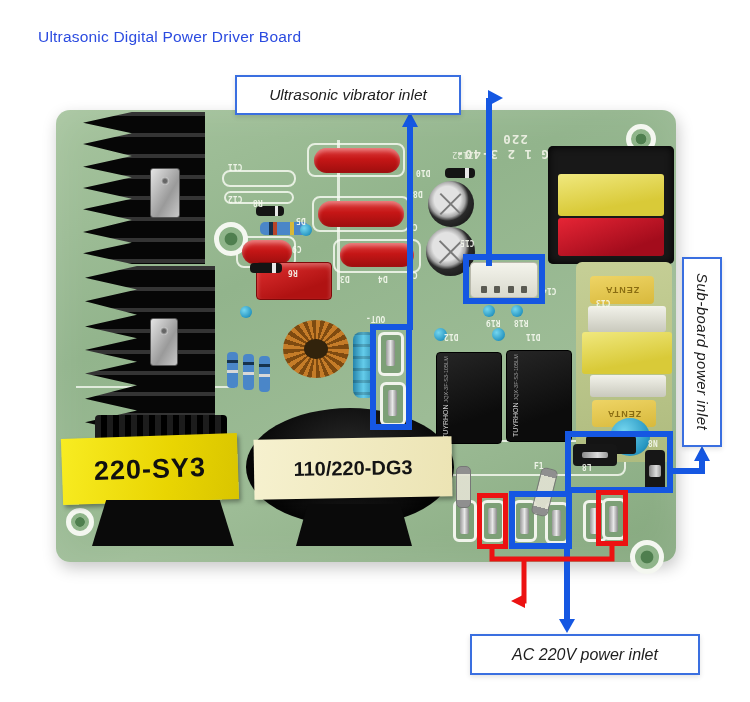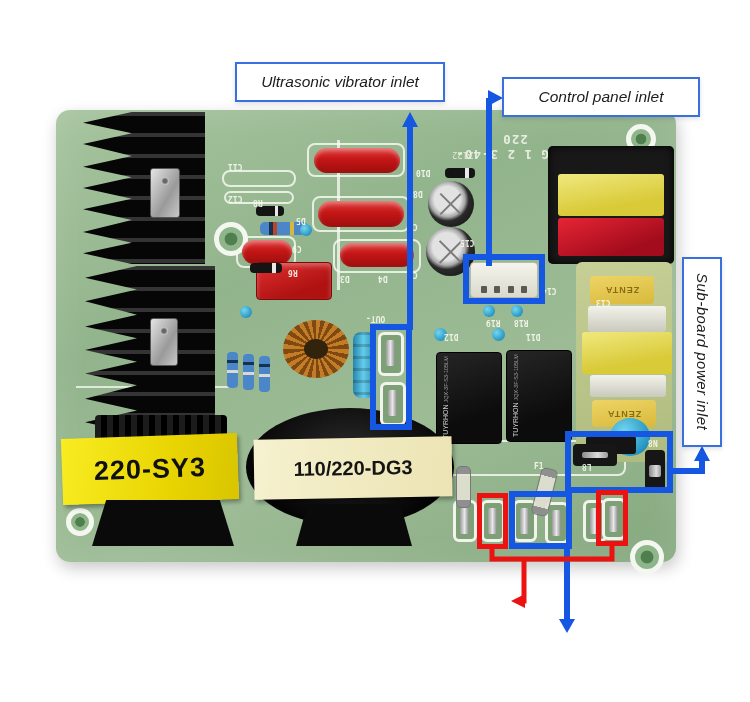--- a/index.html
+++ b/index.html
@@ -110,20 +110,21 @@
   .lbl{background:#fff;border:2px solid var(--label-border);z-index:7;
        display:flex;align-items:center;justify-content:center;
        font-style:italic;font-size:15.5px;color:#1d1d1d;box-shadow:0 2px 5px rgba(0,0,0,.12);}
   .lbl-vert{writing-mode:vertical-rl;font-size:15px;letter-spacing:.5px;}
 </style>
 </head>
 <body>
 
 <div class="page">
 
+  <div class="abs title">Ultrasonic Digital Power Driver Board</div>
 
   <div class="abs pcb">
 
     <div class="abs outline" style="left:251px;top:33px;width:98px;height:34px;"></div>
     <div class="abs outline" style="left:256px;top:86px;width:98px;height:36px;"></div>
     <div class="abs outline" style="left:277px;top:129px;width:88px;height:34px;"></div>
     <div class="abs outline" style="left:180px;top:126px;width:60px;height:32px;"></div>
     <div class="abs outline" style="left:166px;top:60px;width:74px;height:17px;"></div>
     <div class="abs outline" style="left:168px;top:81px;width:70px;height:13px;"></div>
     <div class="abs outline" style="left:380px;top:330px;width:190px;height:36px;"></div>
@@ -275,23 +276,23 @@
     <polygon class="fill-blue" points="503,98 488,90 488,106"></polygon>
     <polyline class="stroke-blue" points="670,471 702,471 702,456" stroke-width="6"></polyline>
     <polygon class="fill-blue" points="702,446 694,461 710,461"></polygon>
     <line class="stroke-blue" x1="567" y1="547" x2="567" y2="622" stroke-width="6"></line>
     <polygon class="fill-blue" points="567,633 559,619 575,619"></polygon>
     <polyline class="stroke-red" points="492,547 492,559 612,559 612,545" stroke-width="5"></polyline>
     <polyline class="stroke-red" points="524,559 524,601 520,601" stroke-width="5"></polyline>
     <polygon class="fill-red" points="511,601 525,594 525,608"></polygon>
   </svg>
 
-  <div class="abs lbl" style="left:235px;top:62px;width:210px;height:40px;">
+  <div class="abs lbl" style="left:235px;top:75px;width:226px;height:40px;">
     <span>Ultrasonic vibrator inlet</span>
-  </div>
-  <div class="abs lbl" style="left:502px;top:77px;width:198px;height:40px;">
-    <span>Control panel inlet</span>
   </div>
   <div class="abs lbl lbl-vert" style="left:682px;top:257px;width:40px;height:190px;">
     <span>Sub-board power inlet</span>
   </div>
+  <div class="abs lbl" style="left:470px;top:634px;width:230px;height:41px;font-size:16px;">
+    <span>AC 220V power inlet</span>
+  </div>
 
 </div>
 
 </body></html>

